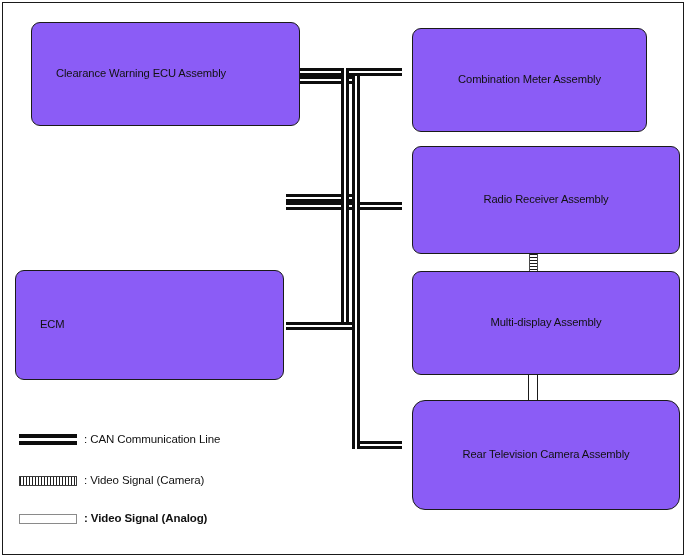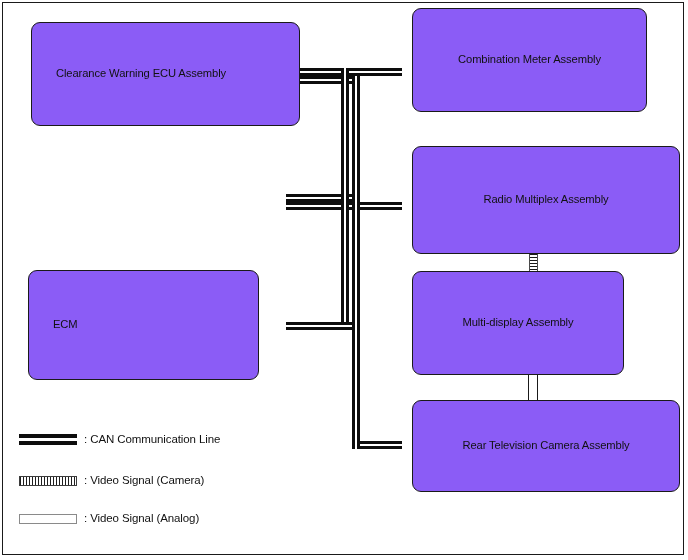--- a/index.html
+++ b/index.html
@@ -171,52 +171,52 @@
 
   <div class="vid-digital" style="left:529px; top:253px; width:9px; height:19px;"></div>
 
   <div class="vid-analog" style="left:528px; top:374px; width:10px; height:27px;"></div>
 
   <div class="box left" style="left:19px; top:22px; width:269px; height:104px;">
     <div class="box-label">Clearance Warning ECU Assembly</div>
   </div>
 
 
-  <div class="box left" style="left:16px; top:270px; width:231px; height:110px;text-decoration:underline;">
+  <div class="box left" style="left:3px; top:270px; width:269px; height:110px;text-decoration:underline;">
     <div class="box-label">ECM</div>
   </div>
 
-  <div class="box right" style="left:400px; top:8px; width:235px; height:104px;">
+  <div class="box right" style="left:400px; top:28px; width:235px; height:104px;">
     <div class="box-label">Combination Meter Assembly</div>
   </div>
 
   <div class="box right" style="left:400px; top:146px; width:268px; height:108px;">
-    <div class="box-label">Radio Multiplex Assembly</div>
-  </div>
-
-  <div class="box right" style="left:400px; top:271px; width:212px; height:104px;">
+    <div class="box-label">Radio Receiver Assembly</div>
+  </div>
+
+  <div class="box right" style="left:400px; top:271px; width:268px; height:104px;">
     <div class="box-label">Multi-display Assembly</div>
   </div>
 
-  <div class="box right" style="left:400px; top:400px; width:268px; height:92px;">
+  <div class="box right" style="left:400px; top:400px; width:268px; height:110px;border-radius:13px;">
     <div class="box-label">Rear Television Camera Assembly</div>
   </div>
 
   <div id="legend">
 
     <div class="legend-row" style="left:19px; top:427px;">
       <div class="legend-swatch sw-can"></div>
       <div class="legend-text">: CAN Communication Line</div>
     </div>
 
     <div class="legend-row" style="left:19px; top:468px;">
       <div class="legend-swatch sw-digital"></div>
       <div class="legend-text">: Video Signal (Camera)</div>
     </div>
 
-    <div class="legend-row" style="left:19px; top:506px;">
+    <div class="legend-row" style="left:19px; top:506px;font-weight:bold;">
       <div class="legend-swatch sw-analog"></div>
       <div class="legend-text">: Video Signal (Analog)</div>
     </div>
 
   </div>
 
 </div>
 
 </body></html>

